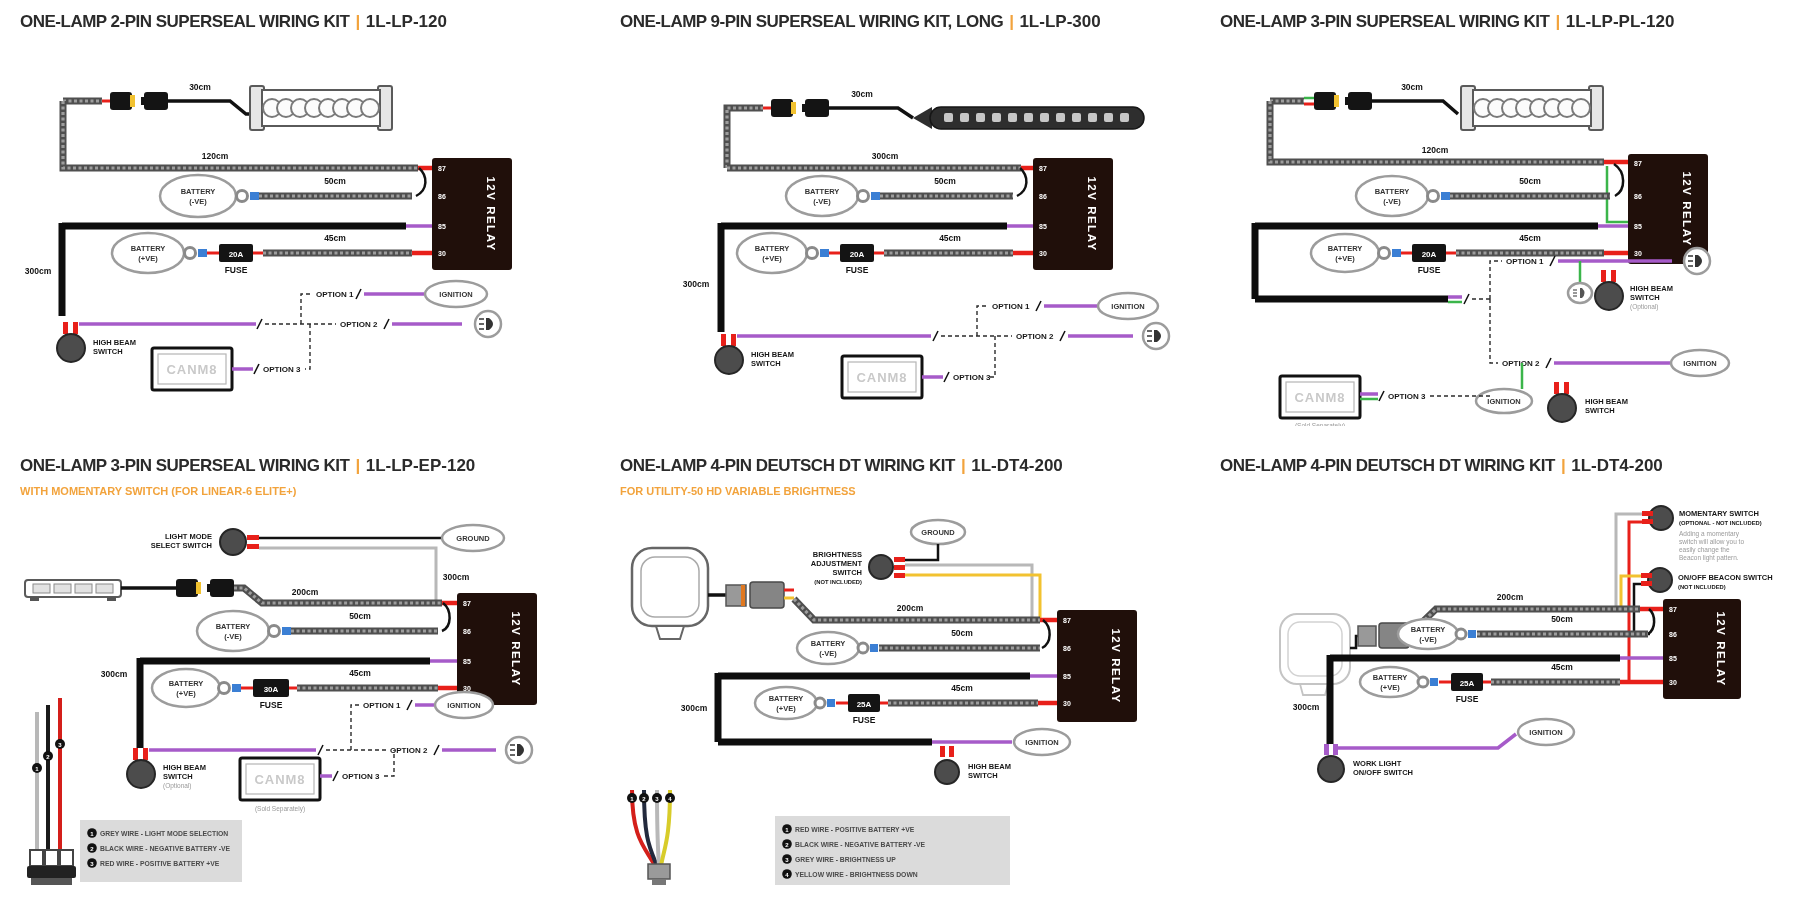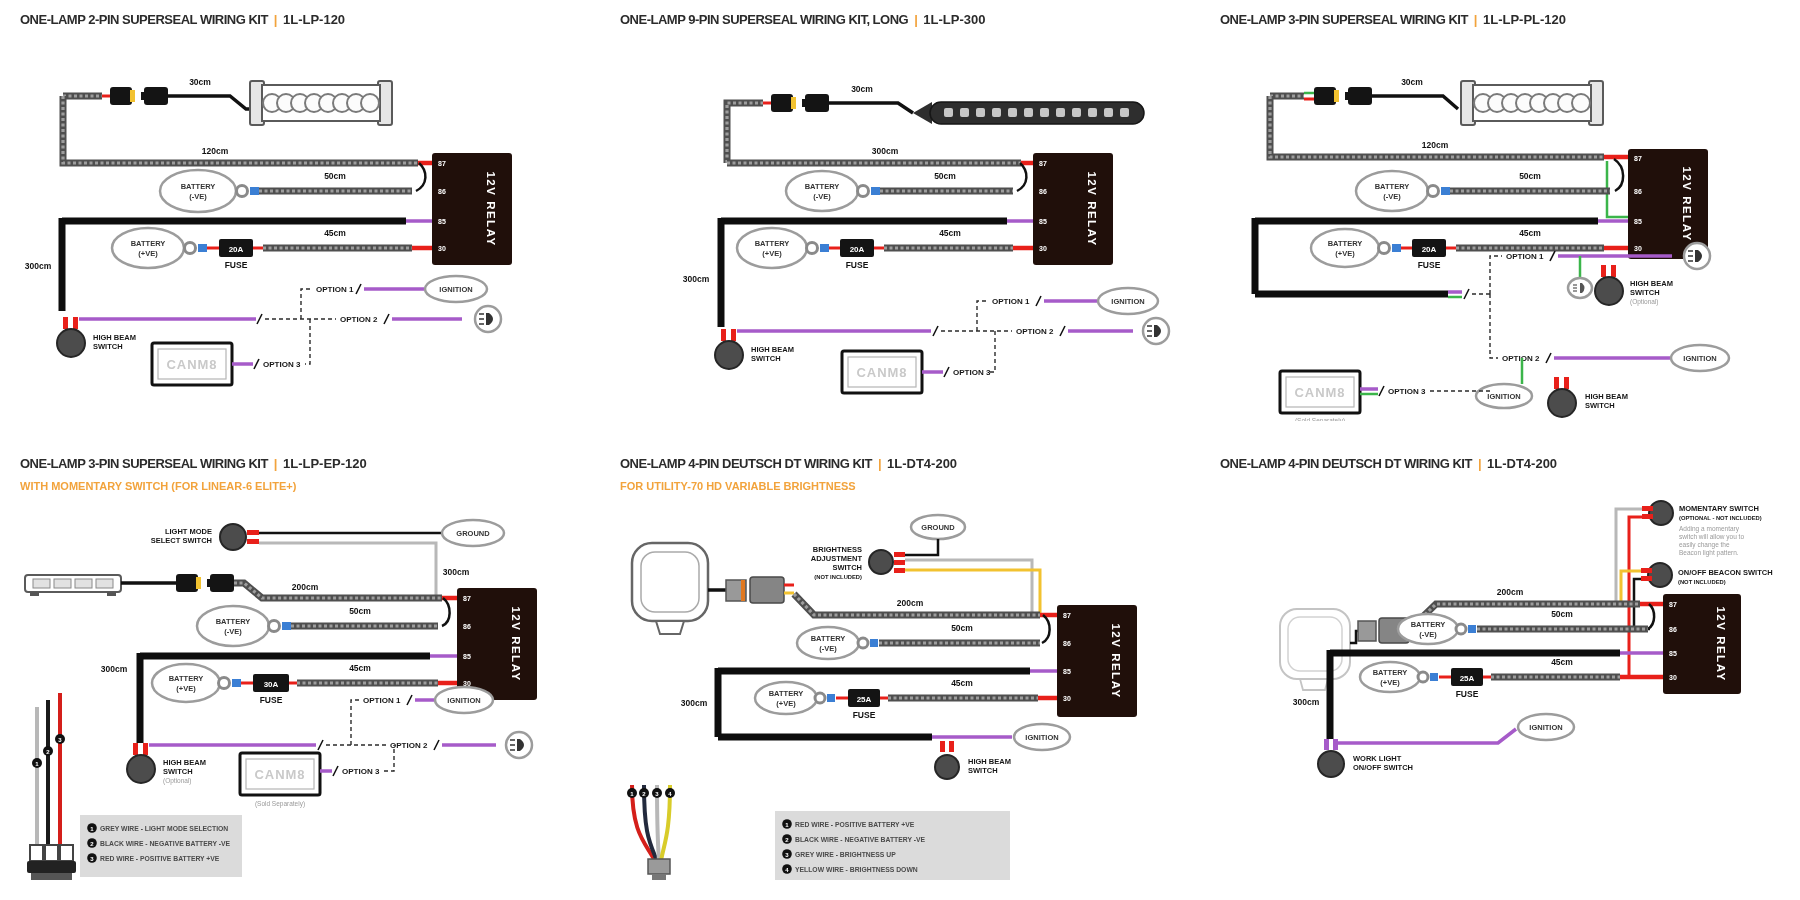--- a/index.html
+++ b/index.html
@@ -1,20 +1,20 @@
 <!DOCTYPE html>
 <html><head>
 <meta charset="utf-8">
 <style>
   html,body{margin:0;padding:0;background:#fff;}
   #board{width:1800px;height:900px;background:#fff;overflow:hidden;
          font-family:"Liberation Sans",sans-serif;display:grid;
          grid-template-columns:600px 600px 600px;grid-template-rows:430px 470px;}
   .panel{position:relative;}
-  .ptitle{padding:12px 0 0 20px;font-size:13px;font-weight:bold;color:#2b2b2b;
+  .ptitle{padding:12px 0 0 20px;font-size:17px;font-weight:bold;color:#2b2b2b;
           letter-spacing:-0.5px;white-space:nowrap;}
   .row2 .ptitle{padding-top:26px;}
   .ptitle .sep{color:#F2A33C;font-weight:bold;margin:0 6px;}
   .ptitle .code{font-weight:bold;color:#2b2b2b;letter-spacing:0;}
   .psub{padding:1px 0 0 20px;font-size:11px;font-weight:bold;color:#F2A33C;min-height:15px;margin-top:8px;}
   svg{display:block;}
   svg text{font-family:"Liberation Sans",sans-serif;}
   .braid{stroke:#4f4f4f;stroke-width:7;fill:none;}
   .braidh{stroke:#9d9d9d;stroke-width:3.2;fill:none;stroke-dasharray:3 2.5;}
   .blk2{stroke:#111;stroke-width:2.5;fill:none;}
@@ -566,21 +566,21 @@
         <rect x="27" y="366" width="49" height="12" rx="2" fill="#222"></rect>
         <rect x="31" y="378" width="41" height="7" fill="#555"></rect>
       </g>
     </svg>
   </div>
 
   <div class="panel row2">
     <div class="ptitle">
       <span>ONE-LAMP 4-PIN DEUTSCH DT WIRING KIT</span><span class="sep">|</span><span class="code">1L-DT4-200</span>
     </div>
-    <div class="psub">FOR UTILITY-70 HD VARIABLE BRIGHTNESS</div>
+    <div class="psub">FOR UTILITY-50 HD VARIABLE BRIGHTNESS</div>
     <svg width="600" height="385">
       <g>
         <ellipse class="oval" cx="338" cy="32" rx="27" ry="12"></ellipse>
         <text class="ovt" x="338" y="35">GROUND</text>
         <path class="blk2" d="M338,44 V60 H305"></path>
       </g>
       <g>
         <text class="lbr" x="262" y="57">BRIGHTNESS</text>
         <text class="lbr" x="262" y="66">ADJUSTMENT</text>
         <text class="lbr" x="262" y="75">SWITCH</text>

